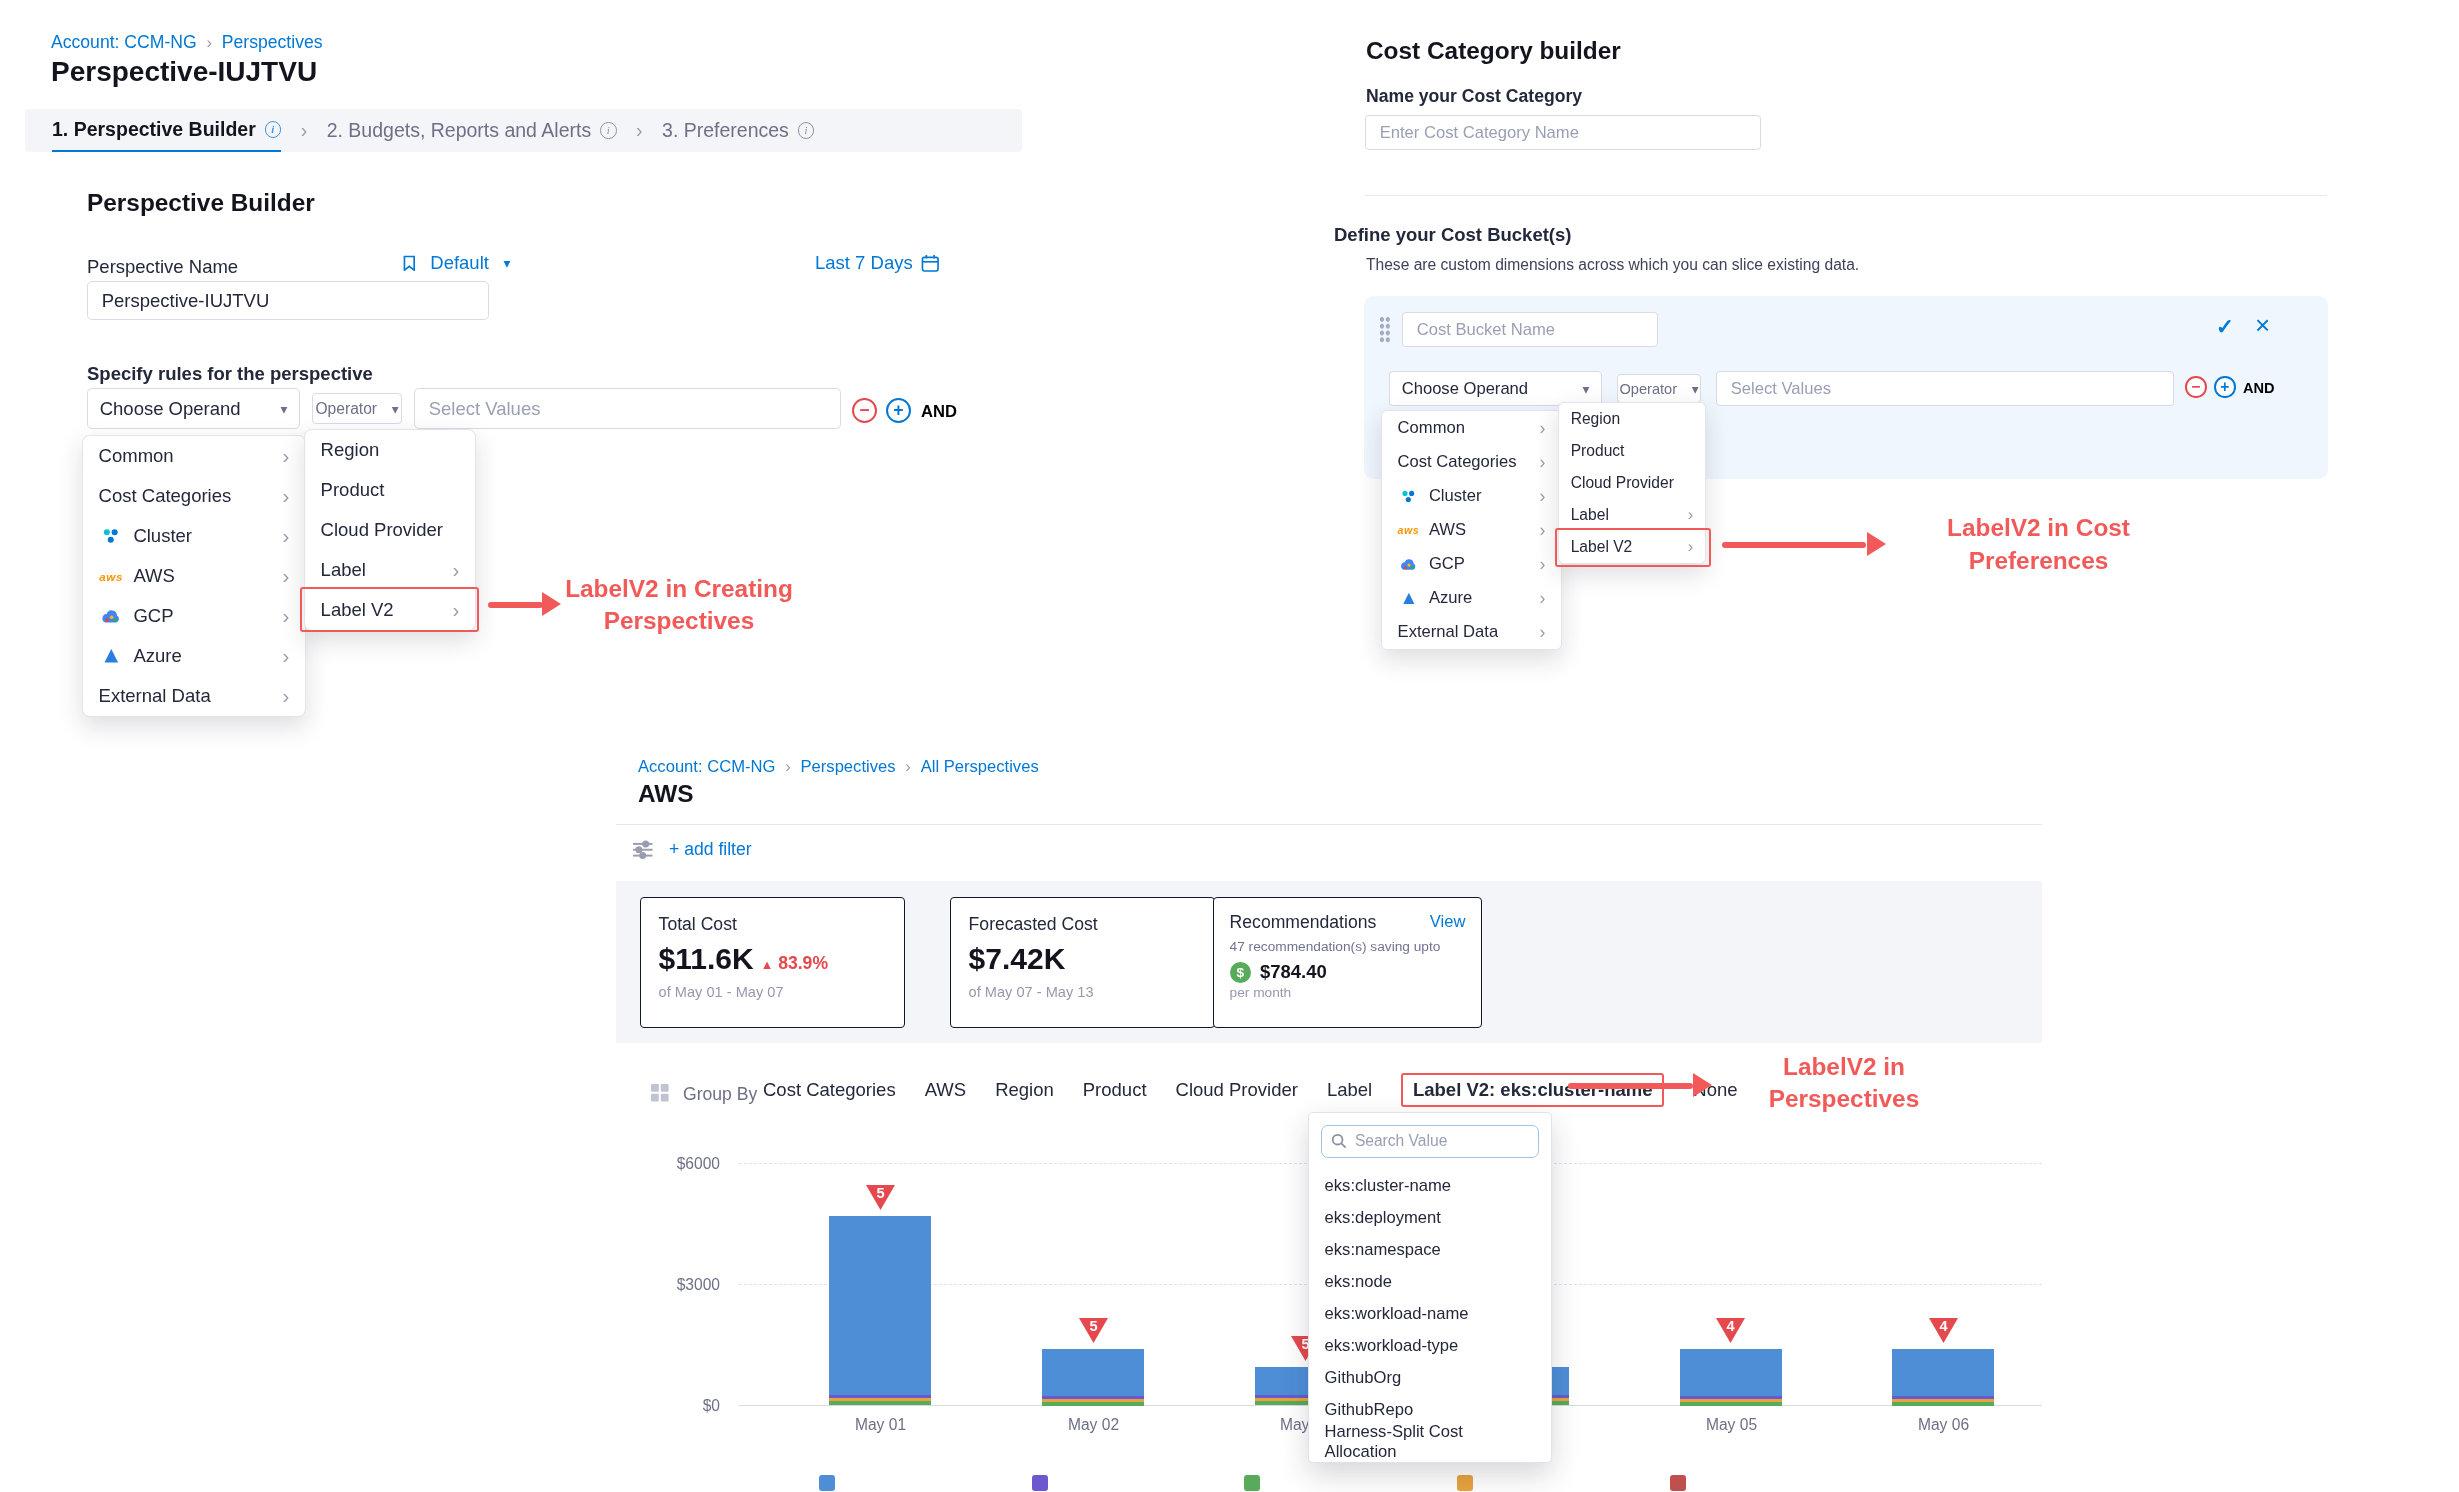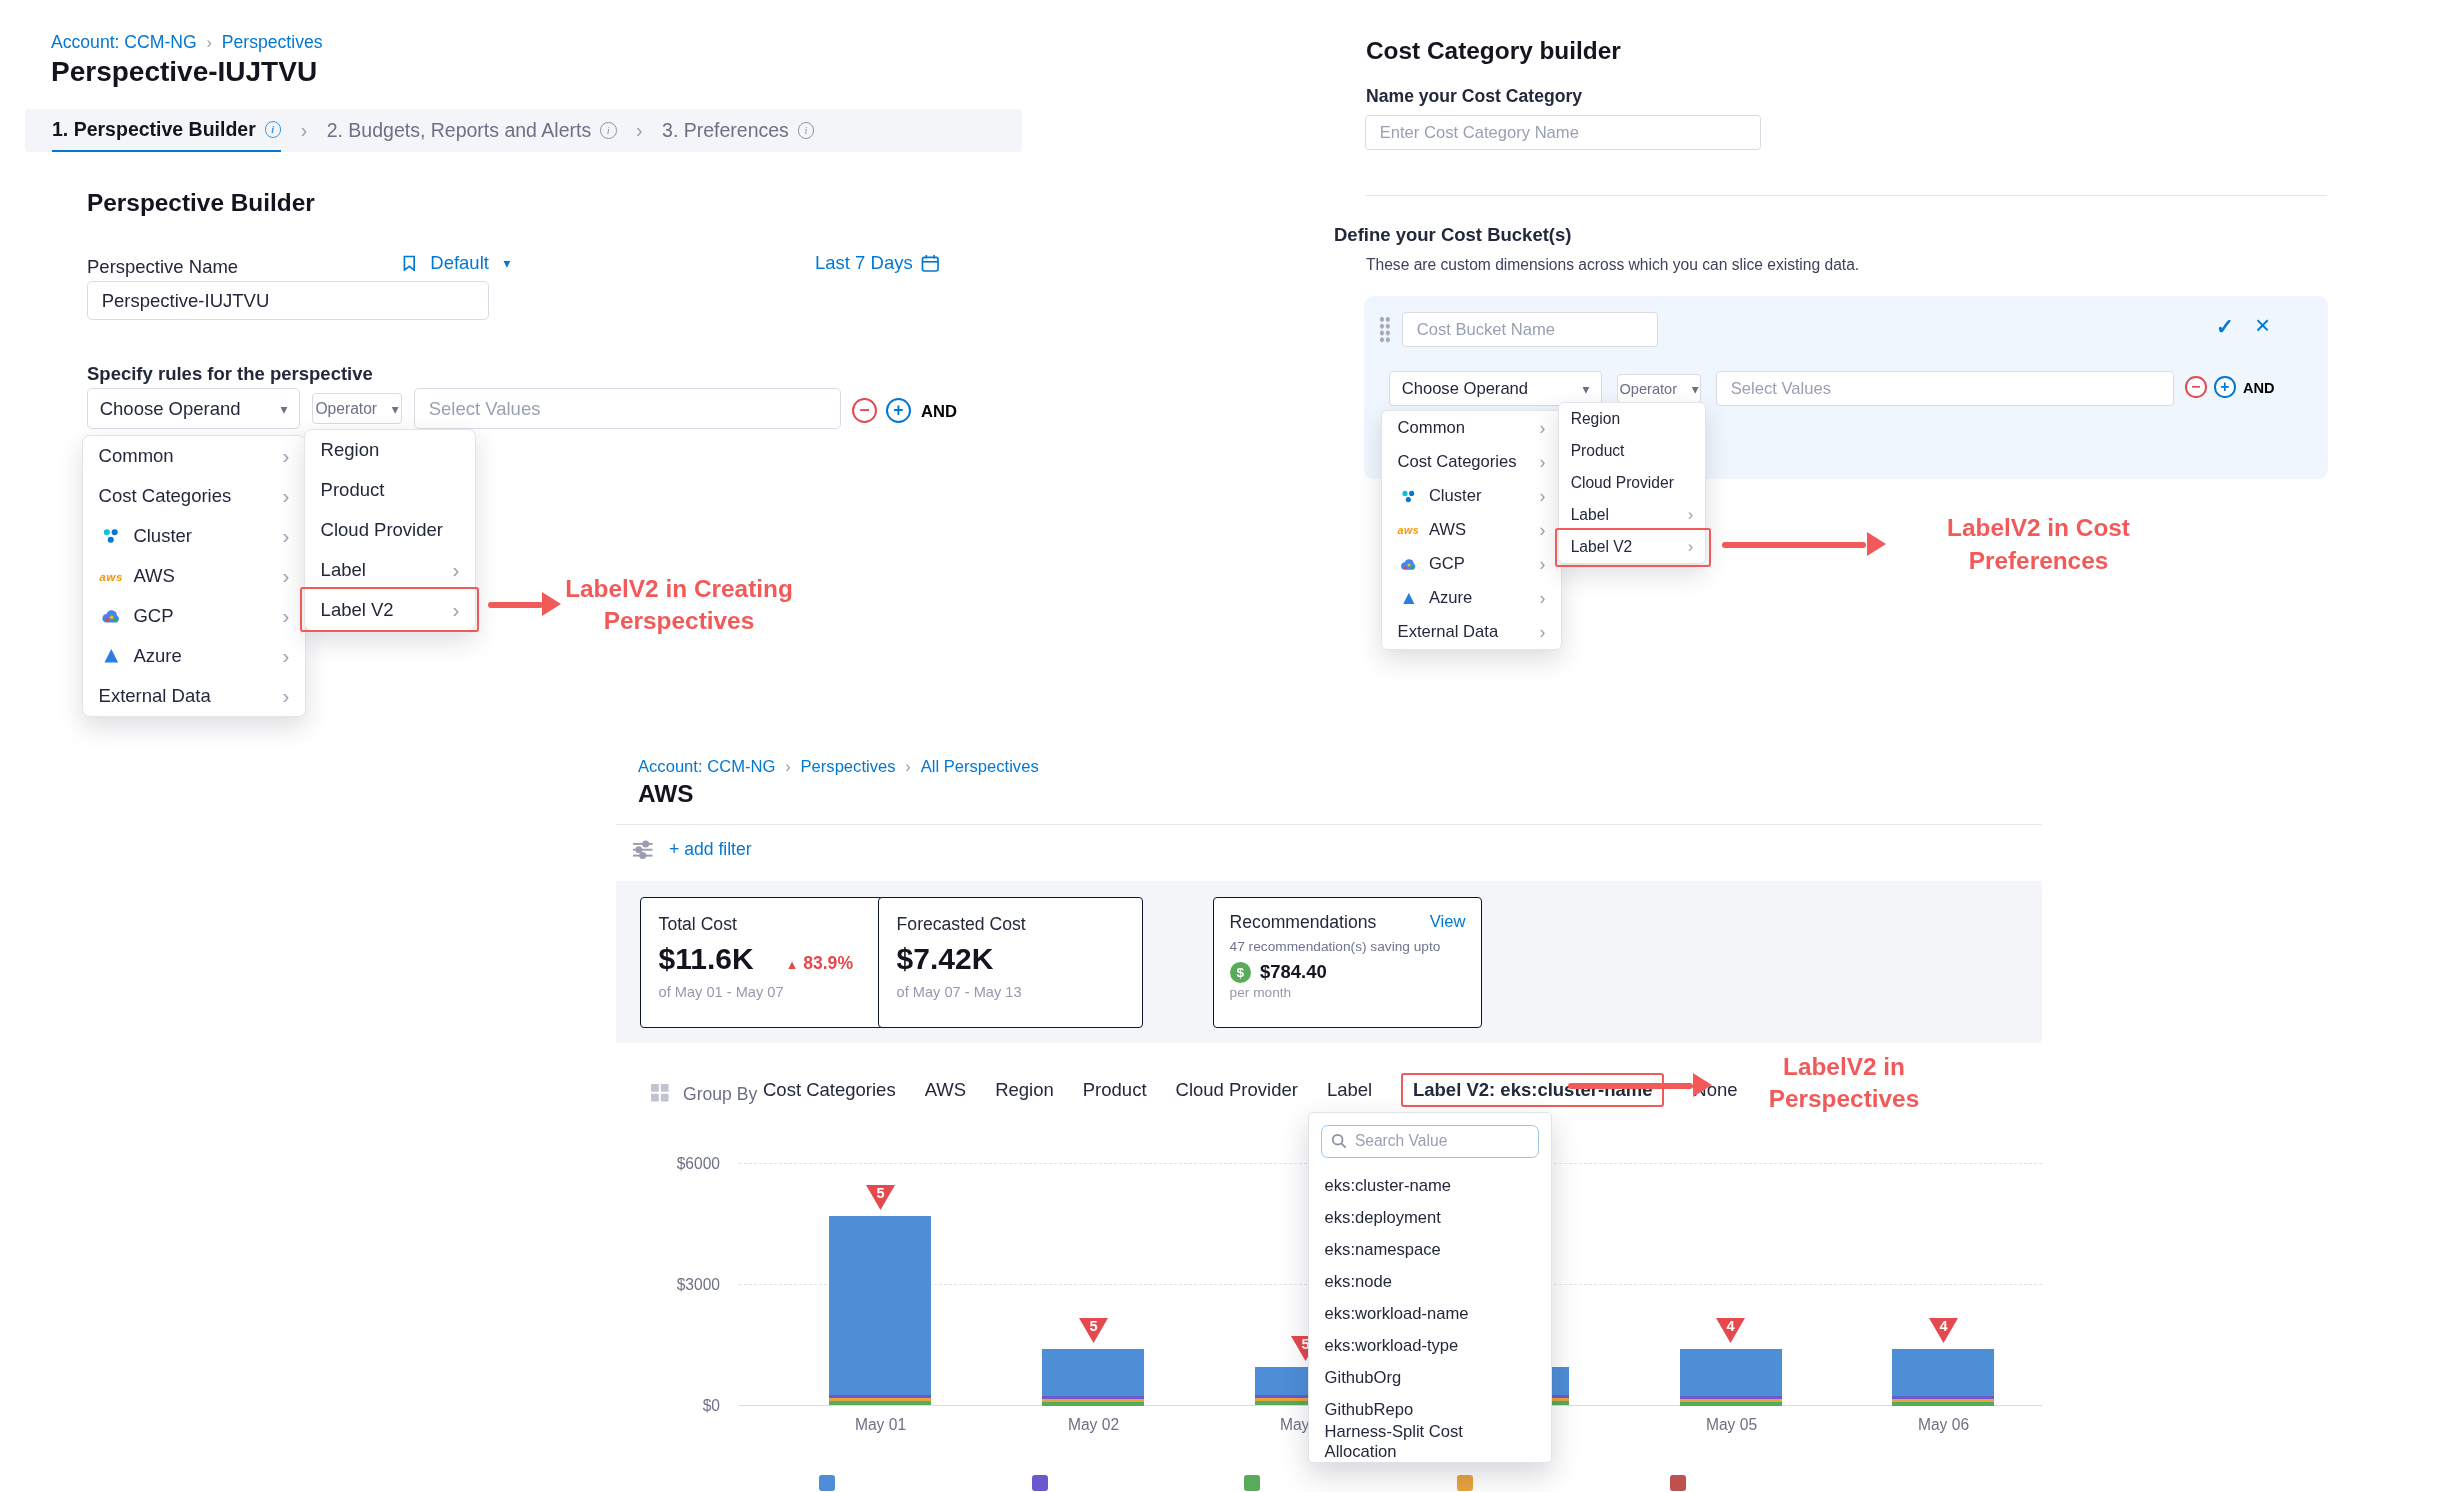--- a/index.html
+++ b/index.html
@@ -360,28 +360,28 @@
         <line x1="1" y1="16" x2="21" y2="16"></line>
         <circle cx="11" cy="16" r="2.6"></circle>
       </svg>
   </div>
   <div class="abs blue" style="left:669px;top:839px;font-size:17.6px;cursor:pointer">+ add filter</div>
 
   <div class="abs band" style="left:616px;top:881px;width:1426px;height:162px"></div>
 
   <div class="abs card" style="left:640px;top:897px;width:265px;height:131px">
     <div class="clabel">Total Cost</div>
-    <div style="display:flex;align-items:baseline;gap:32px;margin-top:7.8px">
+    <div style="display:flex;align-items:baseline;gap:7px;margin-top:7.8px">
       <span class="cvalue">$11.6K</span>
       <span class="delta"><span style="font-size:12.7px">▲</span> <span>83.9%</span></span>
     </div>
     <div class="cperiod" style="margin-top:7.8px">of May 01 - May 07</div>
   </div>
 
-  <div class="abs card" style="left:878px;top:897px;width:265px;height:131px">
+  <div class="abs card" style="left:950px;top:897px;width:265px;height:131px">
     <div class="clabel">Forecasted Cost</div>
     <div class="cvalue" style="margin-top:7.8px">$7.42K</div>
     <div class="cperiod" style="margin-top:7.8px">of May 07 - May 13</div>
   </div>
 
   <div class="abs card" style="left:1213px;top:897px;width:269px;height:131px;padding:13.7px 15.6px">
     <div style="display:flex;justify-content:space-between;align-items:center">
       <span class="clabel">Recommendations</span>
       <a class="blue" style="font-size:16.6px;cursor:pointer;text-decoration:none">View</a>
     </div>

